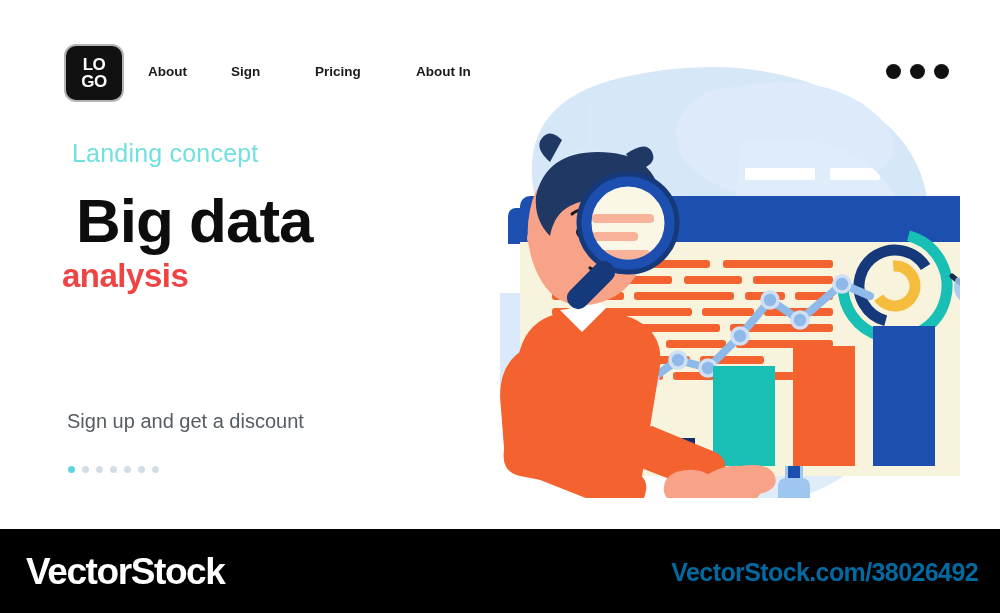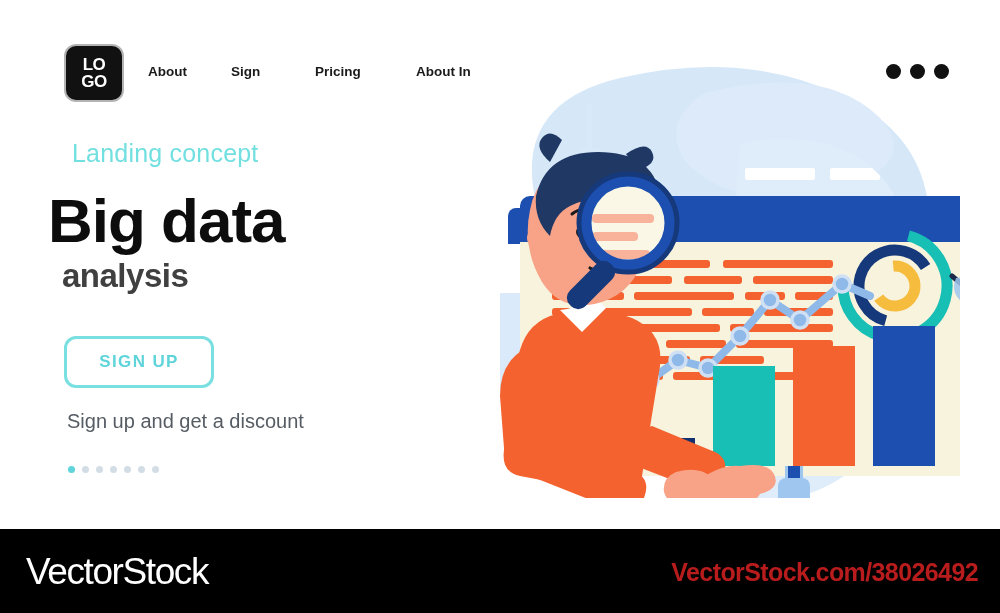--- a/index.html
+++ b/index.html
@@ -21,42 +21,42 @@
   .nav{position:absolute;left:148px;top:64px;display:flex;gap:1px;}
   .nav a{color:#1a1a1a;font-size:13.5px;font-weight:bold;text-decoration:none;
         display:inline-block;}
   .nav a.n0{width:82px}.nav a.n1{width:83px}.nav a.n2{width:100px}.nav a.n3{width:60px}
   .menu-dots{position:absolute;left:886px;top:64px;display:flex;gap:9px;}
   .menu-dots i{width:15px;height:15px;border-radius:50%;background:#111;display:block;}
 
   
   .eyebrow{position:absolute;left:64px;top:139px;color:#72dfe0;
         font-size:25px;font-weight:normal;letter-spacing:.2px;margin-left:8px;}
-  .h1{position:absolute;left:48px;top:186px;color:#0d0d0d;
+  .h1{position:absolute;left:76px;top:186px;color:#0d0d0d;
         font-size:62px;font-weight:bold;letter-spacing:-1px;line-height:70px;}
-  .h2{position:absolute;left:62px;top:256px;color:#404040;
+  .h2{position:absolute;left:62px;top:256px;color:#ef4444;
         font-size:33px;font-weight:bold;letter-spacing:-.5px;line-height:40px;}
   .cta{position:absolute;left:64px;top:336px;width:150px;height:52px;
         border:3px solid #7adfe0;border-radius:12px;background:transparent;
         color:#5fd4da;font-size:17px;font-weight:bold;letter-spacing:1.4px;
         cursor:pointer;box-sizing:border-box;font-family:"Liberation Sans",sans-serif;}
   .subnote{position:absolute;left:67px;top:410px;color:#555c63;font-size:20px;}
   .dots{position:absolute;left:68px;top:466px;display:flex;gap:7px;align-items:center;}
   .dots i{width:7px;height:7px;border-radius:50%;background:#d3dde6;display:block;}
   .dots i.on{background:#5fd4da;}
 
   
   .art{position:absolute;left:440px;top:48px;width:520px;height:450px;}
   .art svg{display:block;width:520px;height:450px;}
 
   
   .footer{position:absolute;left:0;top:529px;width:1000px;height:84px;background:#000;}
   .brand{position:absolute;left:26px;top:551px;color:#fff;font-size:37px;
-        font-weight:normal;letter-spacing:-1.4px;}
-  .url{position:absolute;right:22px;top:558px;color:#b91c1c;font-size:25px;
+        font-weight:bold;letter-spacing:-1.4px;}
+  .url{position:absolute;right:22px;top:558px;color:#0369a1;font-size:25px;
         font-weight:bold;letter-spacing:-.6px;}
 </style>
 </head>
 <body>
 
 <div class="page">
 
   <div class="header">
     <div class="logo">
       <span>LO</span>
@@ -71,21 +71,20 @@
     <div class="menu-dots">
       <i></i>
       <i></i>
       <i></i>
     </div>
   </div>
 
   <div class="eyebrow">Landing concept</div>
   <div class="h1">Big data</div>
   <div class="h2">analysis</div>
-  <button class="cta">SIGN UP</button>
   <div class="subnote">Sign up and get a discount</div>
   <div class="dots">
     <i class="on"></i>
     <i></i>
     <i></i>
     <i></i>
     <i></i>
     <i></i>
     <i></i>
   </div>

